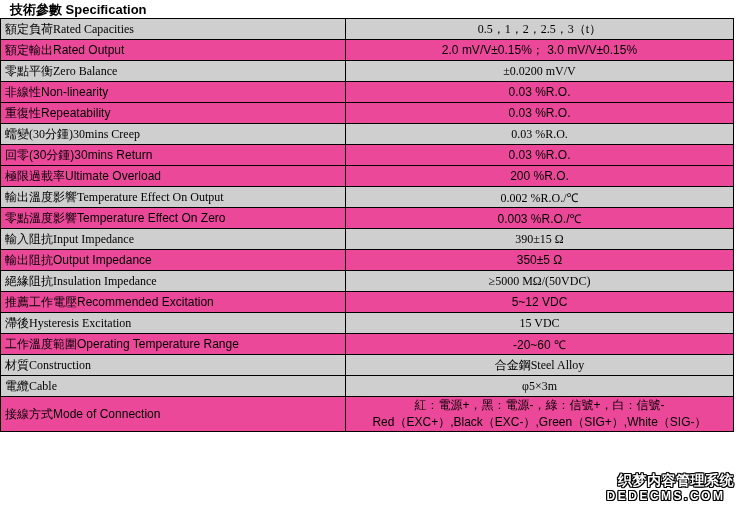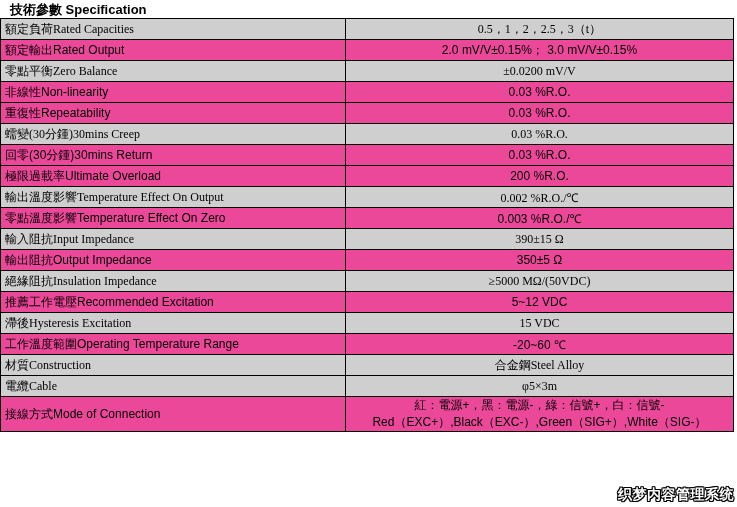--- a/index.html
+++ b/index.html
@@ -166,13 +166,14 @@
         <td class="value-cell">
           <div class="value-line">紅：電源+，黑：電源-，綠：信號+，白：信號-</div>
           <div class="value-line">Red（EXC+）,Black（EXC-）,Green（SIG+）,White（SIG-）</div>
         </td>
       </tr>
     </tbody>
 </table>
 
 <div class="watermark">
   <div class="wm-line1">织梦内容管理系统</div>
+  <div class="wm-line2">DEDECMS.COM</div>
 </div>
 
 </body></html>

